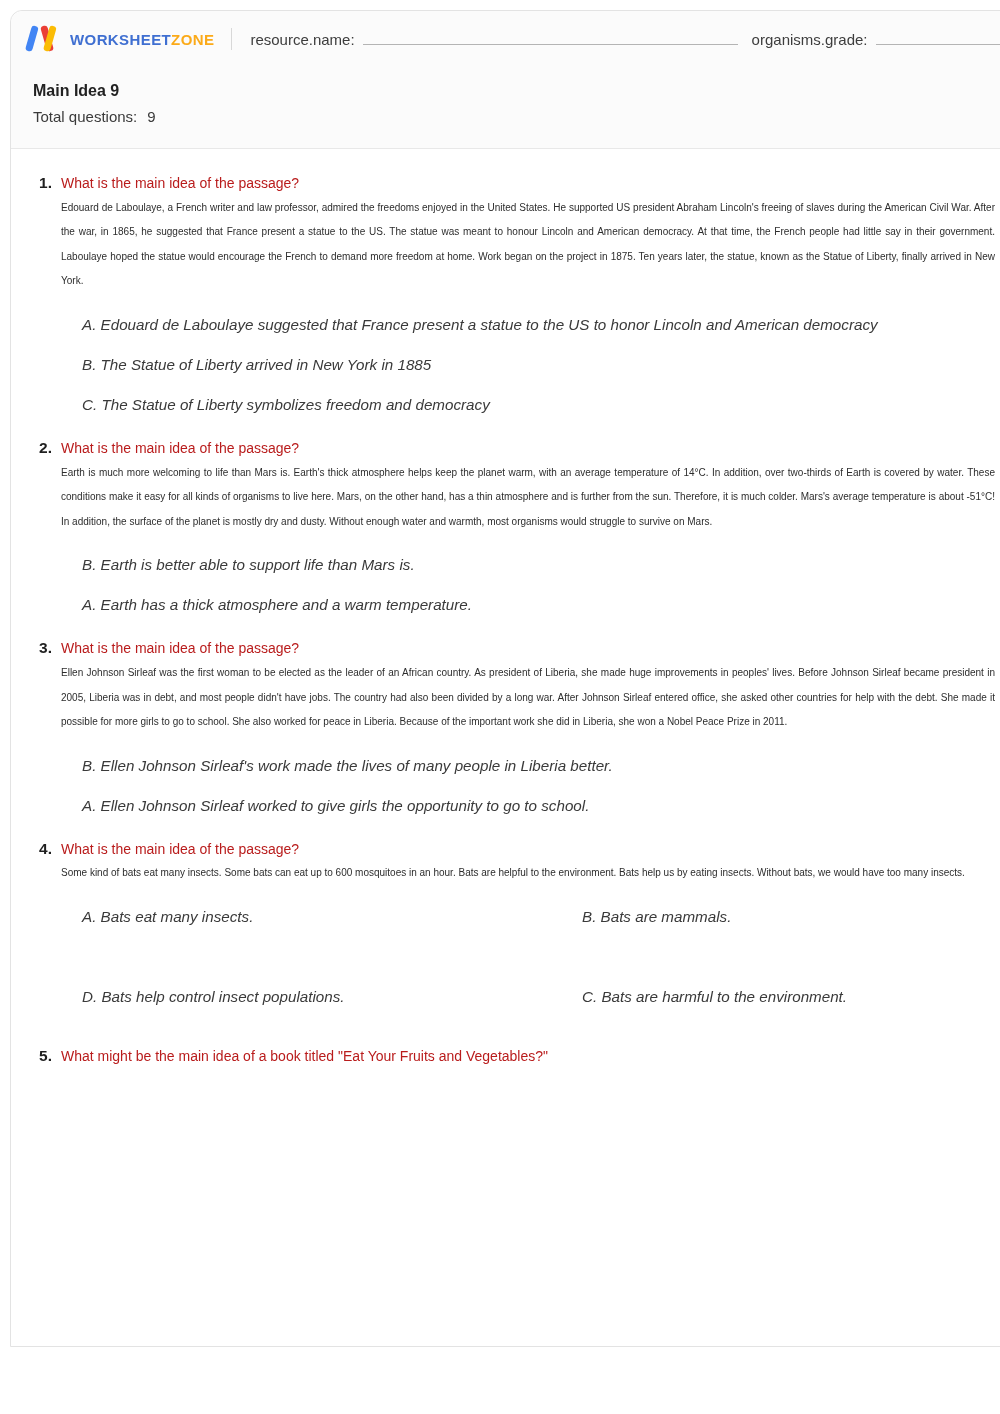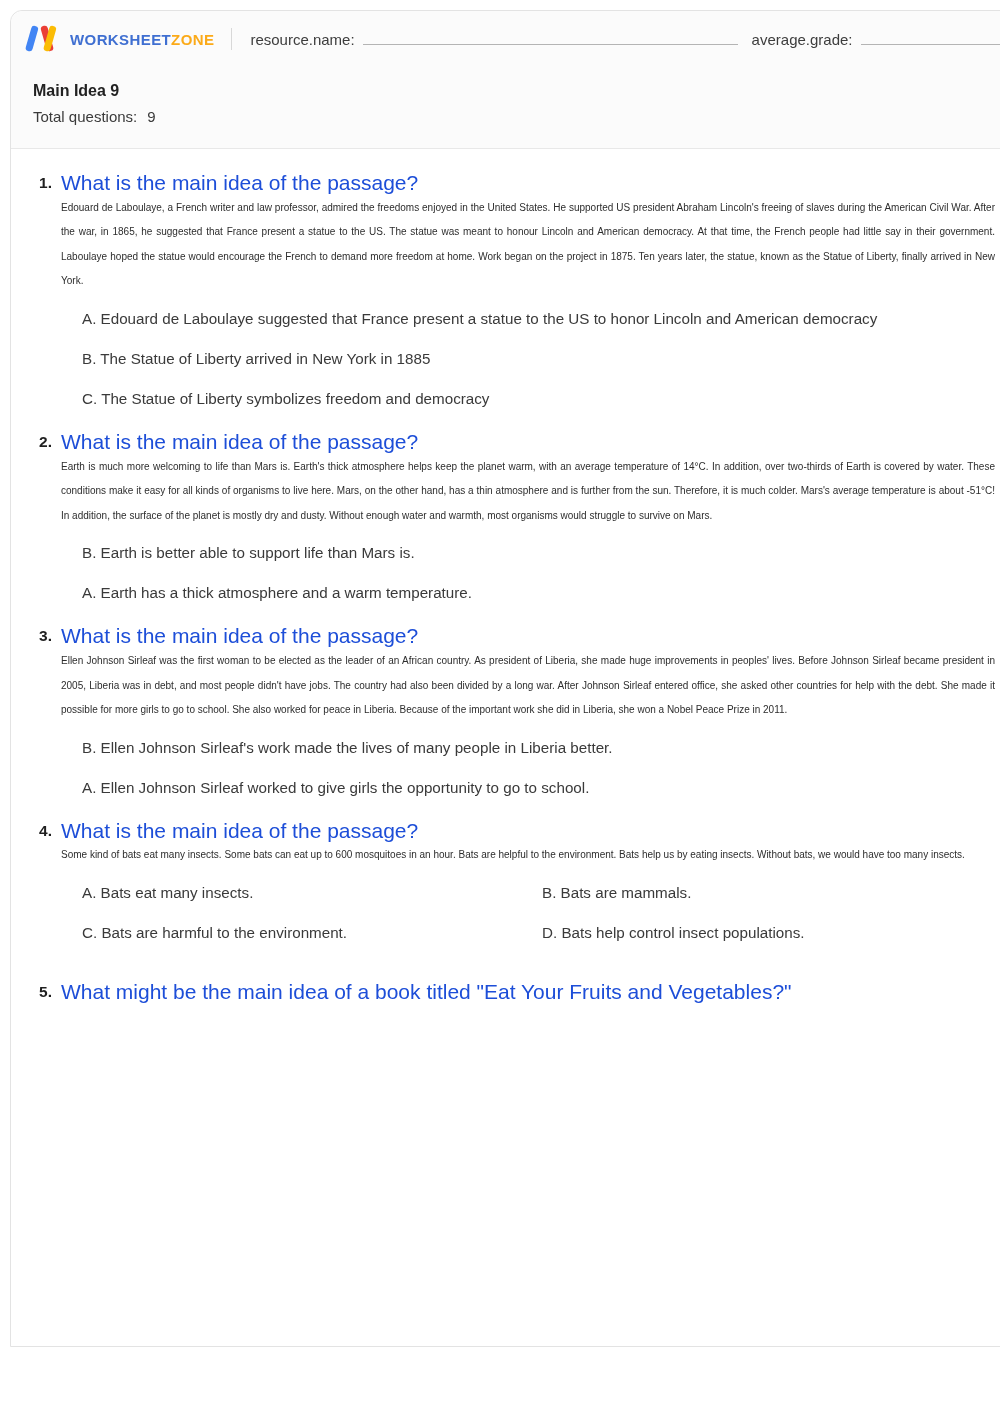--- a/index.html
+++ b/index.html
@@ -147,52 +147,54 @@
     font-weight: bold;
     color: #1f1f1f;
     line-height: 24.6px;
     padding-right: 9px;
   }
   .q-content {
     flex: 1 1 auto;
     min-width: 0;
   }
   .q-prompt {
-    font-size: 21px;
-    color: #1d4ed8;
+    font-size: 14px;
+    color: #b91c1c;
     line-height: 24.6px;
   }
   .q-passage {
     font-size: 10px;
     color: #2d2d2d;
     line-height: 24.6px;
     text-align: justify;
     text-justify: inter-word;
   }
 
   
   .options {
-    margin-top: 13px;
+    margin-top: 19px;
     padding-left: 21px;
+    font-style: italic;
   }
   .option {
     font-size: 15.2px;
     color: #3a3a3a;
     line-height: 24px;
     margin-bottom: 16px;
     padding-left: 18px;
     text-indent: -18px;
   }
   .option:last-child { margin-bottom: 0; }
 
   .options.two-col {
     display: grid;
     grid-template-columns: 460px 1fr;
     column-gap: 0;
     row-gap: 0;
+    gap: 40px;
   }
   .options.two-col .option { margin-bottom: 16px; }
 
   
   .footer {
     position: absolute;
     left: 0;
     top: 1357px;
     width: 1000px;
     height: 57px;
@@ -265,21 +267,21 @@
         </div>
 
         <span class="hdr-sep"></span>
 
         <div class="field">
           <span class="field-label">resource.name:</span>
           <span class="field-rule rule-name"></span>
         </div>
 
         <div class="field field-grade">
-          <span class="field-label">average.grade:</span>
+          <span class="field-label">organisms.grade:</span>
           <span class="field-rule rule-grade"></span>
         </div>
       </div>
 
       <div class="title-block">
         <div class="ws-title">Main Idea 9</div>
         <div class="ws-total"><span>Total questions:</span><span class="count">9</span></div>
       </div>
     </div>
 
@@ -319,22 +321,22 @@
           </div>
         </div>
         <div class="question">
           <div class="q-num">4.</div>
           <div class="q-content">
             <div class="q-prompt">What is the main idea of the passage?</div>
             <div class="q-passage">Some kind of bats eat many insects. Some bats can eat up to 600 mosquitoes in an hour. Bats are helpful to the environment. Bats help us by eating insects. Without bats, we would have too many insects.</div>
             <div class="options two-col">
               <div class="option">A. Bats eat many insects.</div>
               <div class="option">B. Bats are mammals.</div>
+              <div class="option">D. Bats help control insect populations.</div>
               <div class="option">C. Bats are harmful to the environment.</div>
-              <div class="option">D. Bats help control insect populations.</div>
             </div>
           </div>
         </div>
         <div class="question">
           <div class="q-num">5.</div>
           <div class="q-content">
             <div class="q-prompt">What might be the main idea of a book titled "Eat Your Fruits and Vegetables?"</div>
           </div>
         </div>
       </div>

